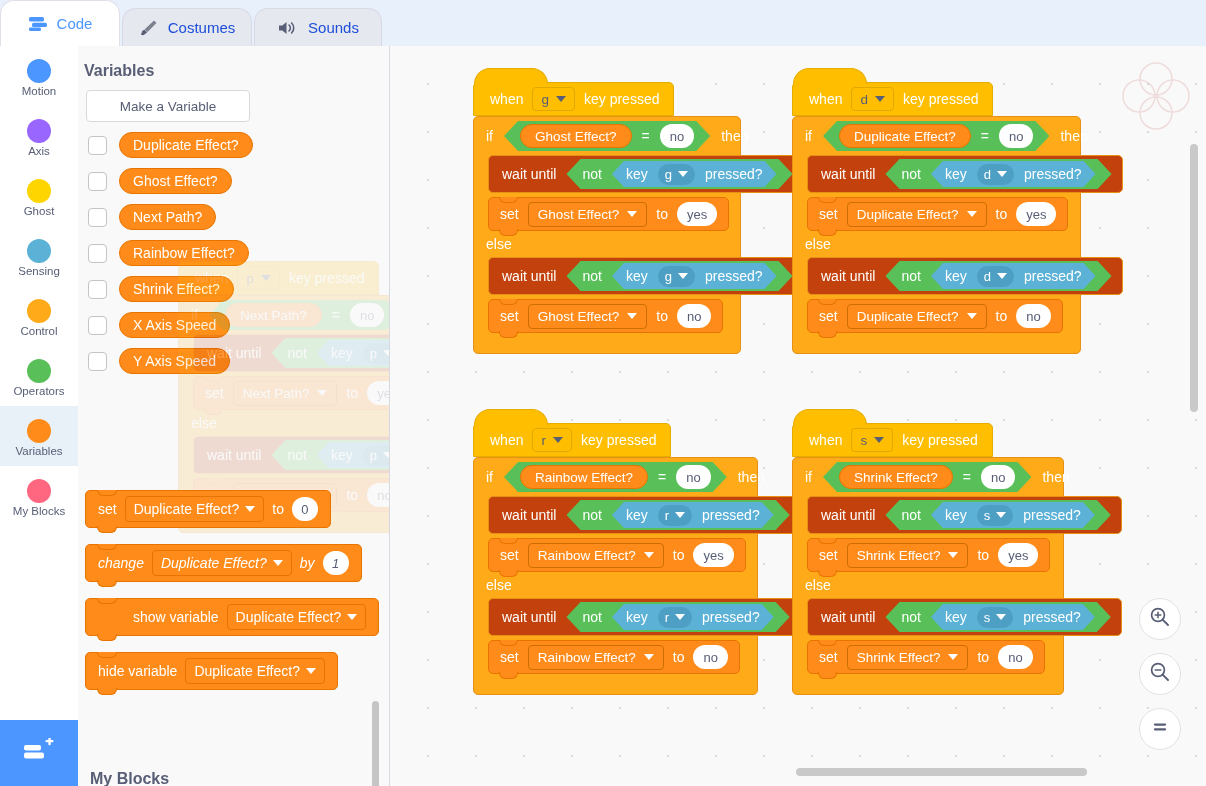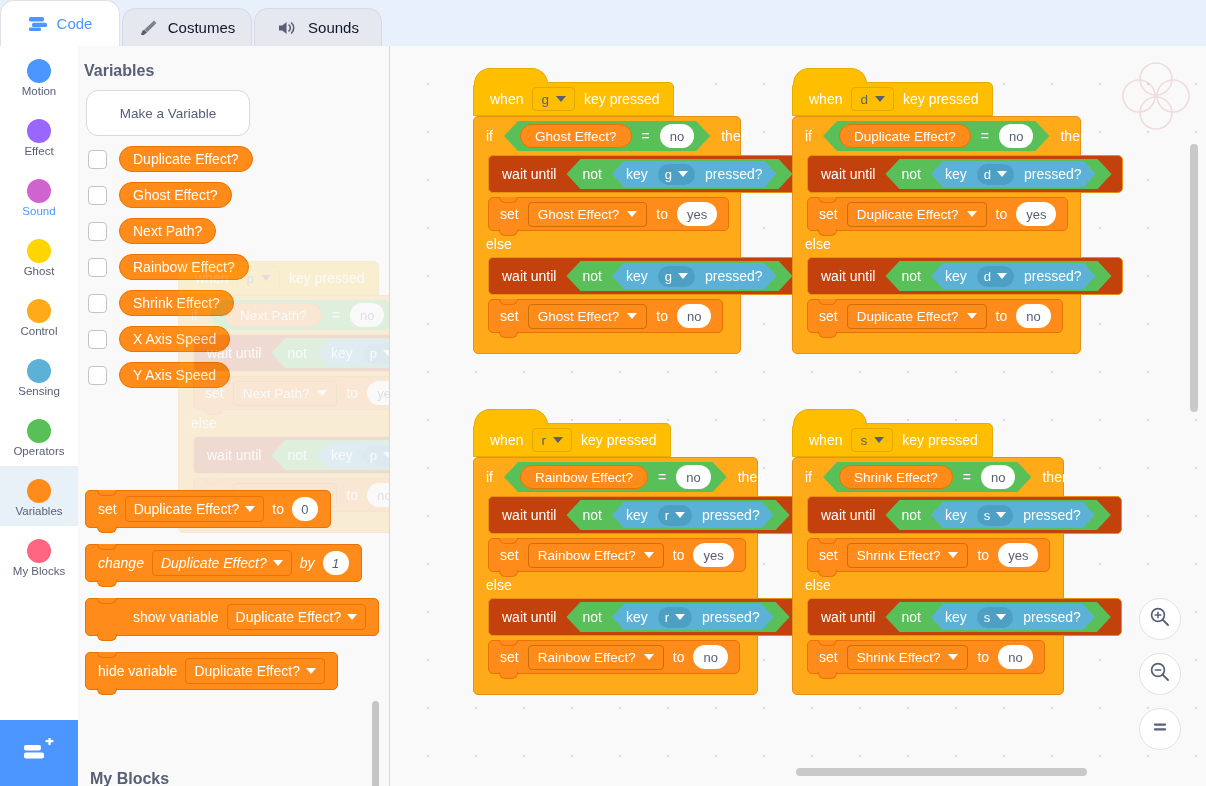--- a/index.html
+++ b/index.html
@@ -10,21 +10,21 @@
     overflow: hidden;
   }
   #app { position: relative; width: 1206px; height: 786px; background:#E8F0FC; }
 
   
   .tabbar { position:absolute; top:0; left:0; width:1206px; height:52px; }
   .tab {
     position:absolute; top:0; height:46px;
     border-top-left-radius:14px; border-top-right-radius:14px;
     display:flex; align-items:center; justify-content:center; gap:9px;
-    font-size:15px; color:#0f172a; cursor:pointer;
+    font-size:15px; color:#1d4ed8; cursor:pointer;
     border:1px solid #D9D9E5; border-bottom:none;
   }
   .tab.inactive { background:#E6E8F0; top:8px; height:38px; }
   .tab.active { background:#FFFFFF; color:#4C97FF; font-weight:400; border-color:#E0E0E8; }
   .tab-label { white-space:nowrap; }
   .tab-ico { display:flex; align-items:center; }
 
   
   .rail {
     position:absolute; left:0; top:46px; width:83px; height:740px;
@@ -47,22 +47,22 @@
     cursor:pointer;
   }
 
   
   .palette {
     position:absolute; left:78px; top:46px; width:312px; height:740px;
     background:#F9F9F9; border-right:1px solid #D6DAE0; overflow:hidden;
   }
   .pal-head { font-size:16px; font-weight:bold; color:#575E75; margin:16px 0 0 6px; }
   .pal-btn {
-    margin:10px 0 0 8px; width:164px; height:46px;
-    border:1px solid #D9D9D9; border-radius:12px; background:#FFFFFF;
+    margin:10px 0 0 8px; width:164px; height:32px;
+    border:1px solid #D9D9D9; border-radius:4px; background:#FFFFFF;
     color:#575E75; font-size:13.5px; display:flex; align-items:center; justify-content:center;
     cursor:pointer;
   }
   .varrow { display:flex; align-items:center; margin:10px 0 0 10px; gap:12px; }
   .chk {
     width:19px; height:19px; border:1px solid #C4C4C4; border-radius:4px; background:#FFF;
     cursor:pointer; flex:none;
   }
   .vpill {
     background:#FF8C1A; border:1px solid #E77400; border-radius:13px;
@@ -249,37 +249,33 @@
     </div>
   </div>
 
   <div class="rail">
     <div class="cat">
       <span class="dot" style="background:#4C97FF"></span>
       <span class="cname">Motion</span>
     </div>
     <div class="cat">
       <span class="dot" style="background:#9966FF"></span>
-      <span class="cname">Effect</span>
-    </div>
-    <div class="cat sound-sel">
-      <span class="dot" style="background:#CF63CF"></span>
-      <span class="cname" style="color:#4C97FF">Sound</span>
+      <span class="cname">Axis</span>
     </div>
     <div class="cat">
       <span class="dot" style="background:#FFD500"></span>
       <span class="cname">Ghost</span>
     </div>
     <div class="cat">
+      <span class="dot" style="background:#5CB1D6"></span>
+      <span class="cname">Sensing</span>
+    </div>
+    <div class="cat">
       <span class="dot" style="background:#FFAB19"></span>
       <span class="cname">Control</span>
-    </div>
-    <div class="cat">
-      <span class="dot" style="background:#5CB1D6"></span>
-      <span class="cname">Sensing</span>
     </div>
     <div class="cat">
       <span class="dot" style="background:#59C059"></span>
       <span class="cname">Operators</span>
     </div>
     <div class="cat selected">
       <span class="dot" style="background:#FF8C1A"></span>
       <span class="cname">Variables</span>
     </div>
     <div class="cat">

